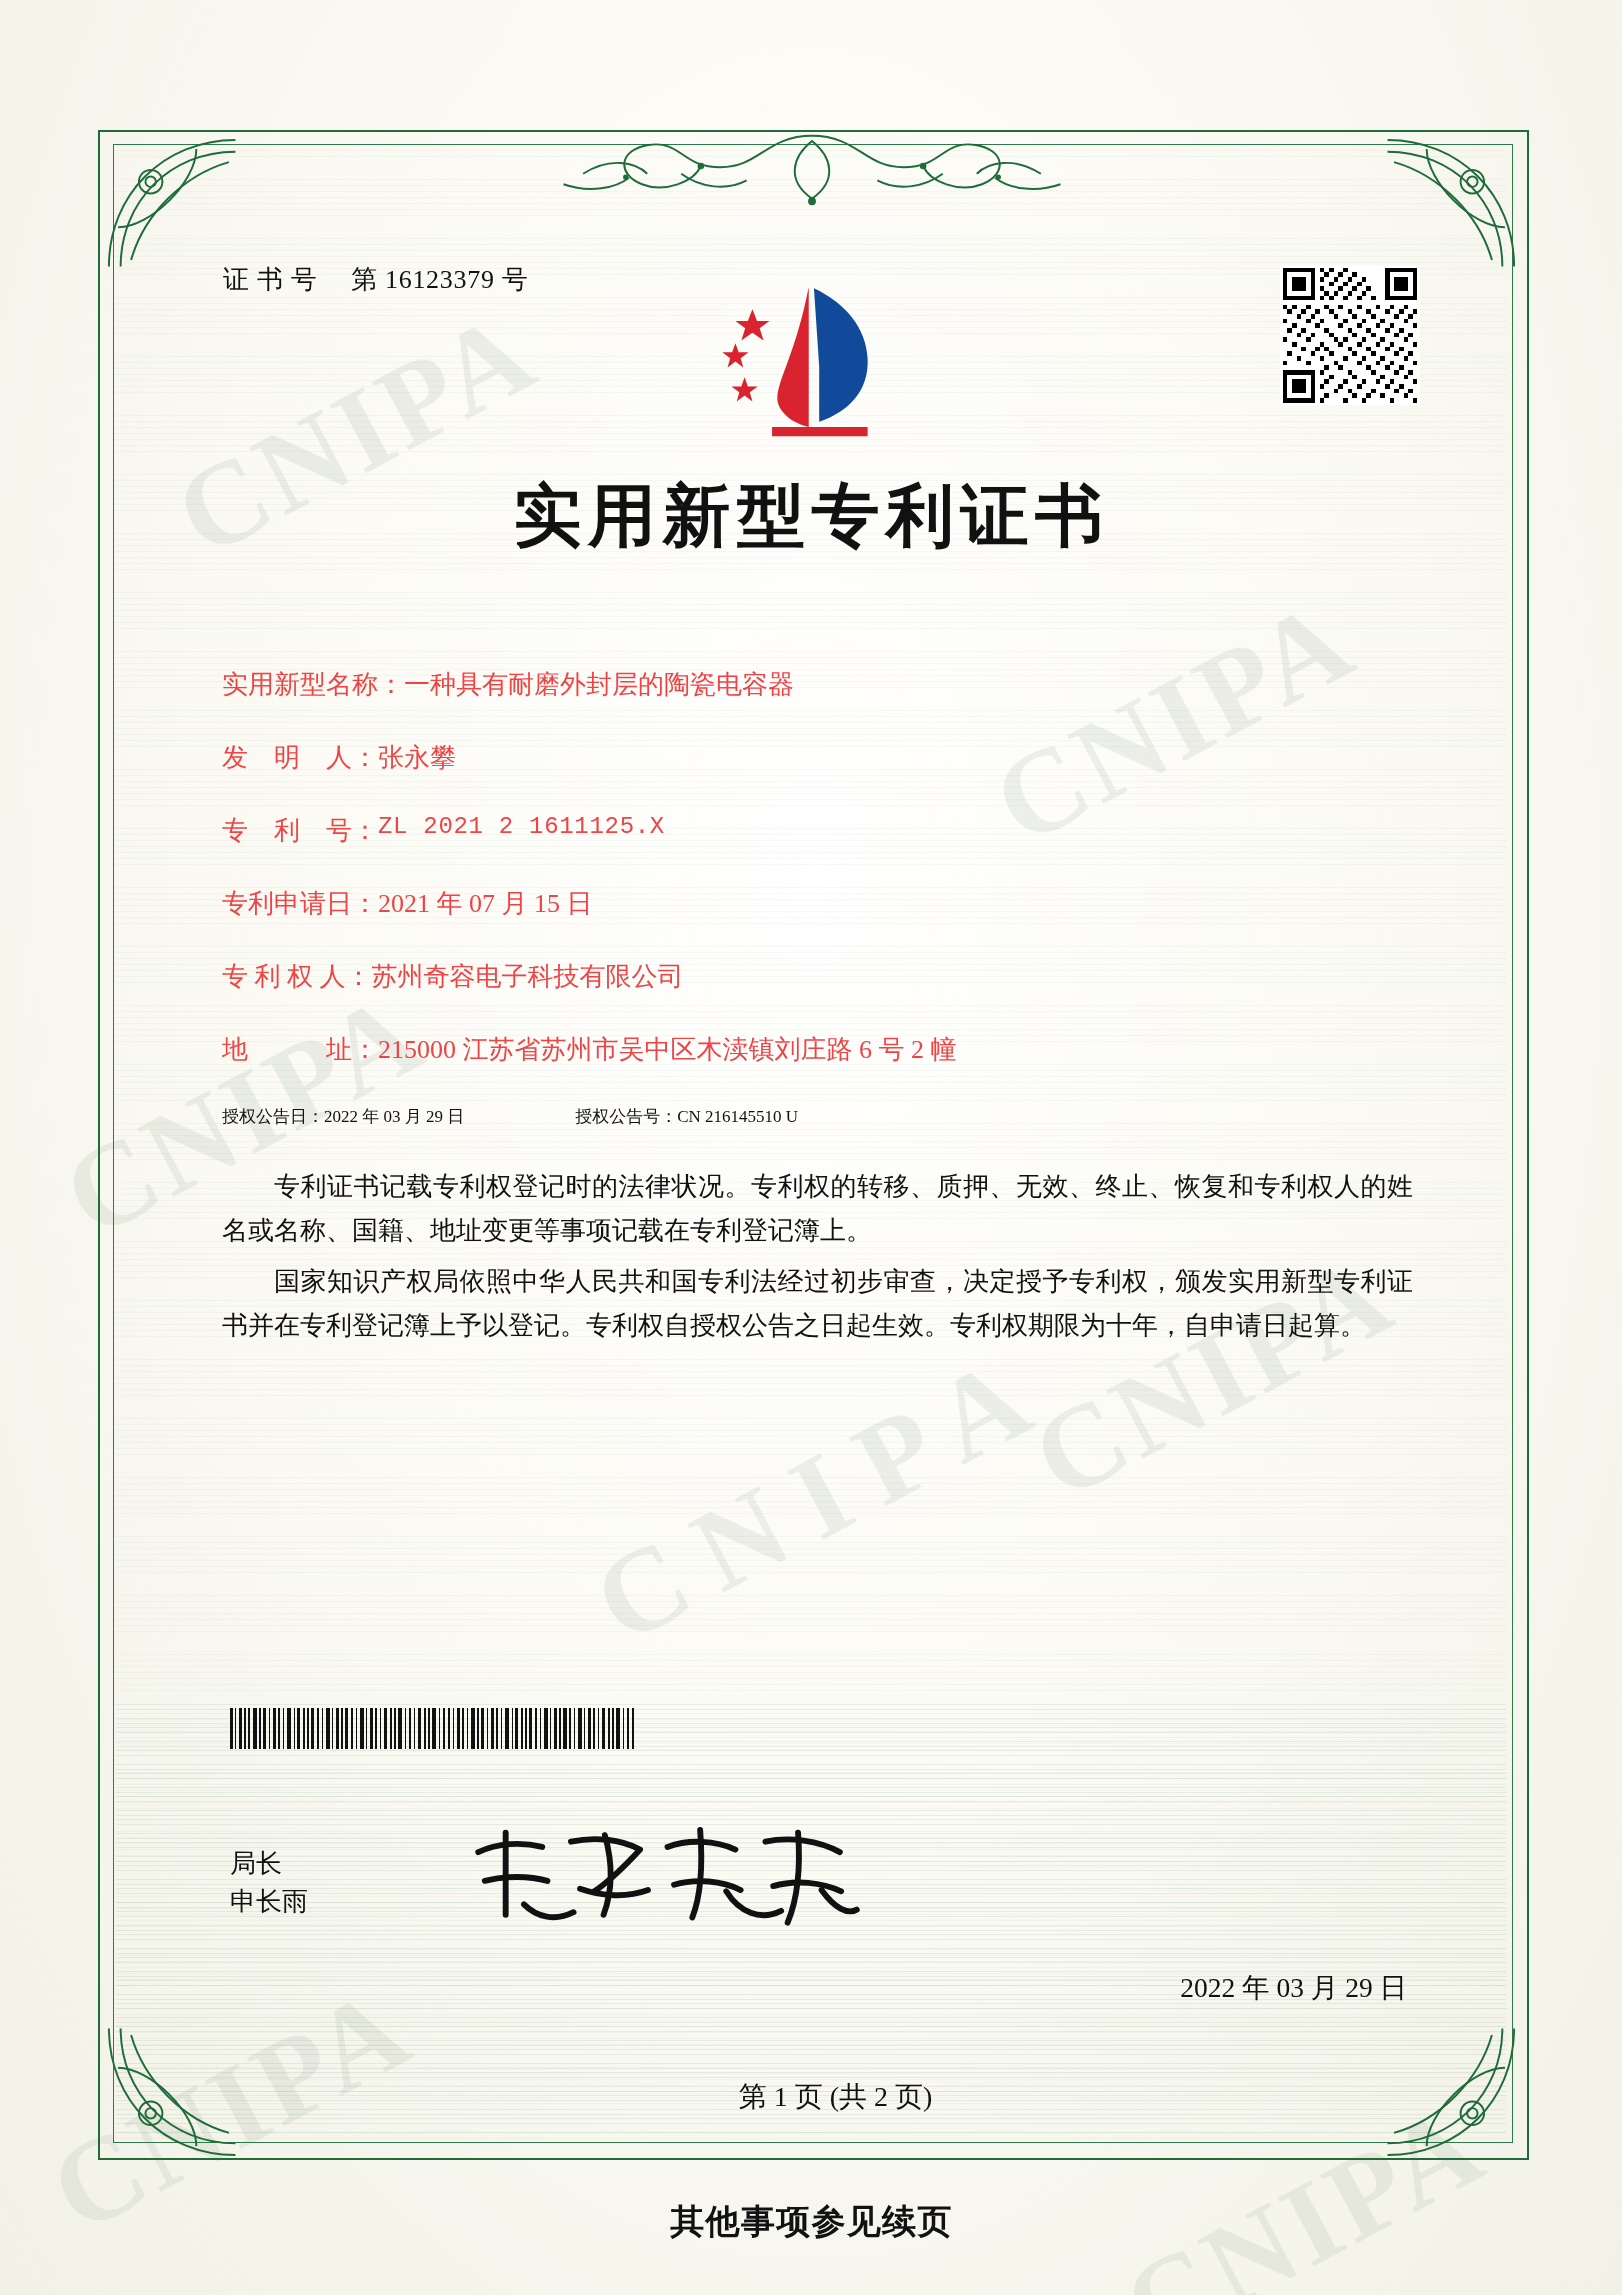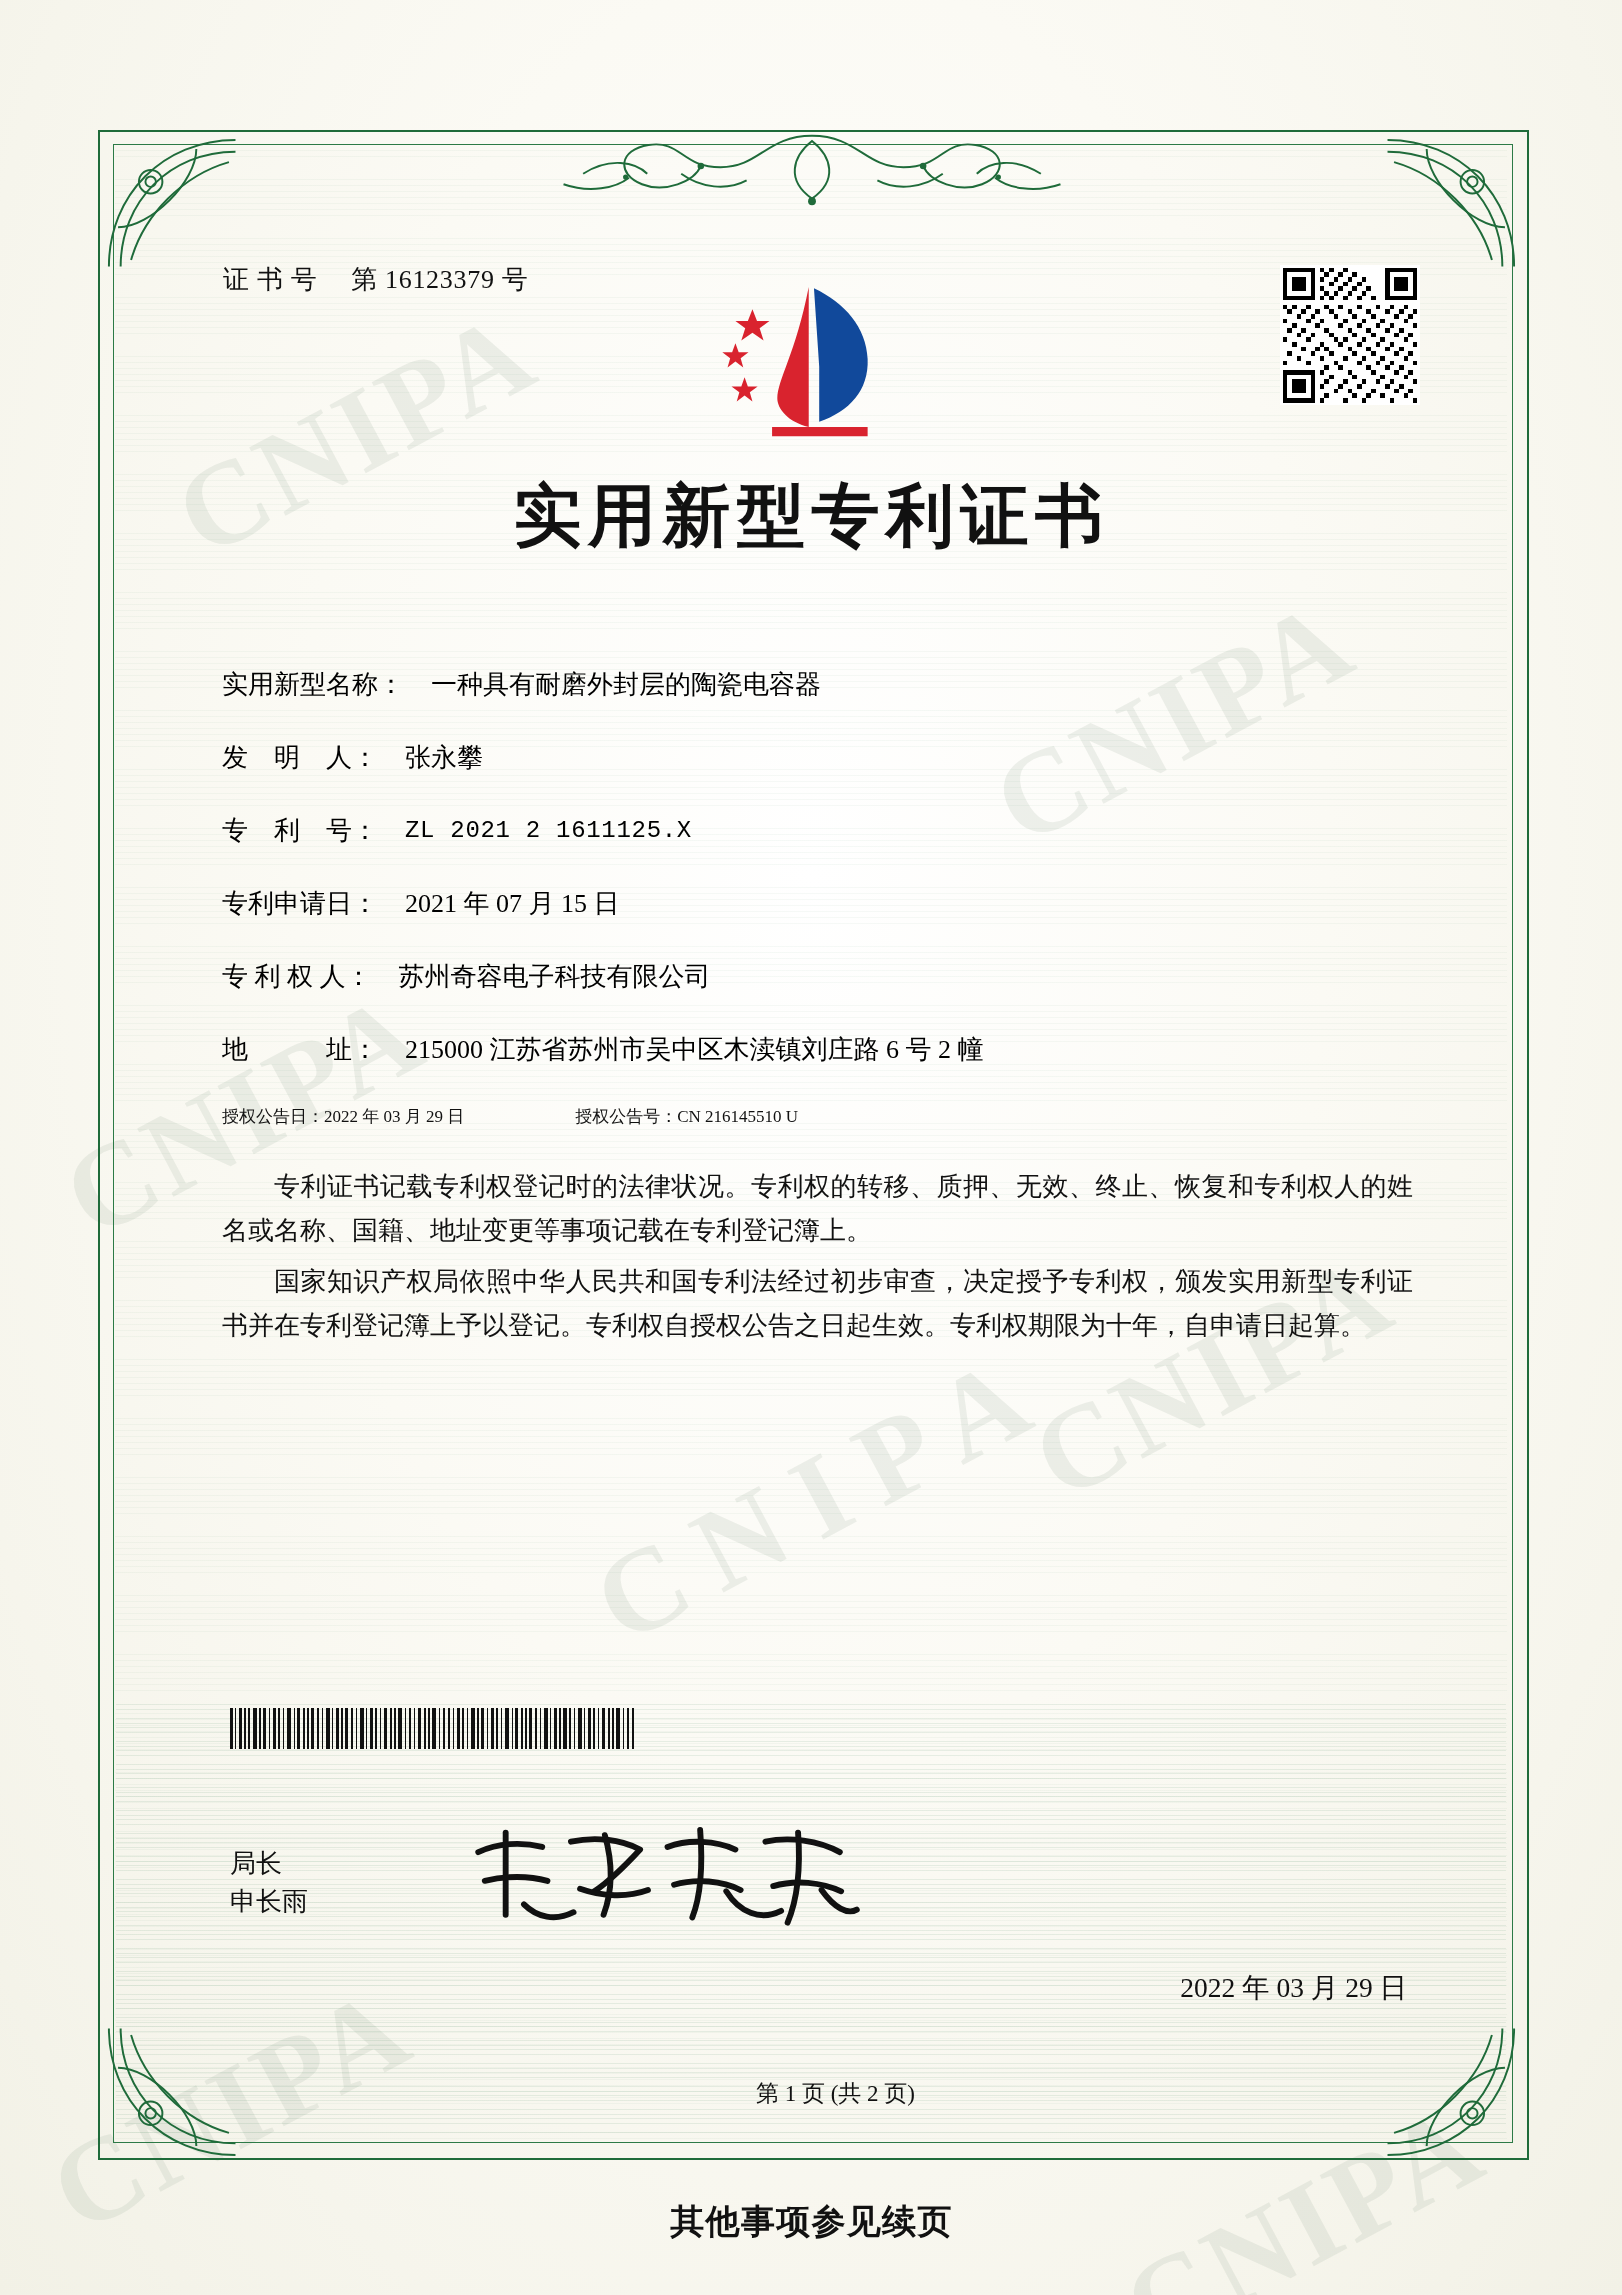--- a/index.html
+++ b/index.html
@@ -142,25 +142,24 @@
 
   .fields {
     position: absolute;
     left: 222px;
     top: 667px;
     width: 1191px;
   }
 
   .field-row {
     display: flex;
-    align-items: center;
+    align-items: flex-start;
     margin-bottom: 38px;
     font-size: 26px;
-    color: #000000;
-    gap: 27px;
+    color: #ef4444;
   }
   .field-label {
     white-space: pre;
     font-family: "Liberation Serif", serif;
   }
   .field-value {
     font-family: "Liberation Serif", serif;
   }
   .mono-val {
     font-family: "Liberation Mono", monospace;
@@ -222,21 +221,21 @@
     top: 1970px;
     font-size: 27.5px;
     color: #111;
   }
 
   .page-num {
     position: absolute;
     left: 0; right: 0;
     top: 2078px;
     text-align: center;
-    font-size: 23px;
+    font-size: 28px;
     color: #111;
     padding-left: 48px;
   }
 
   .footer-note {
     position: absolute;
     left: 0; right: 0;
     top: 2199px;
     text-align: center;
     font-size: 34px;

